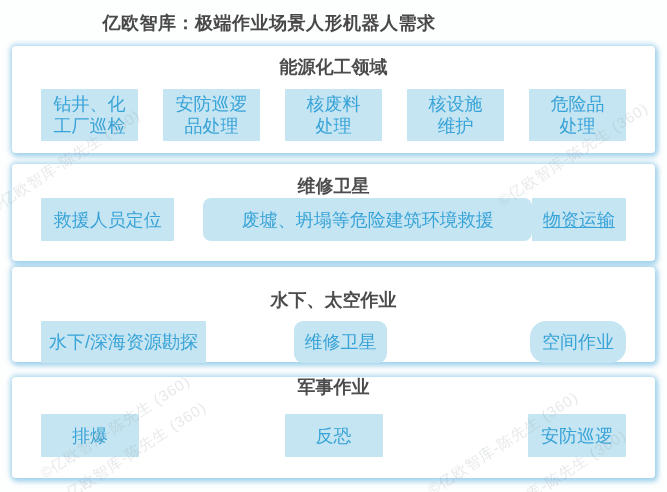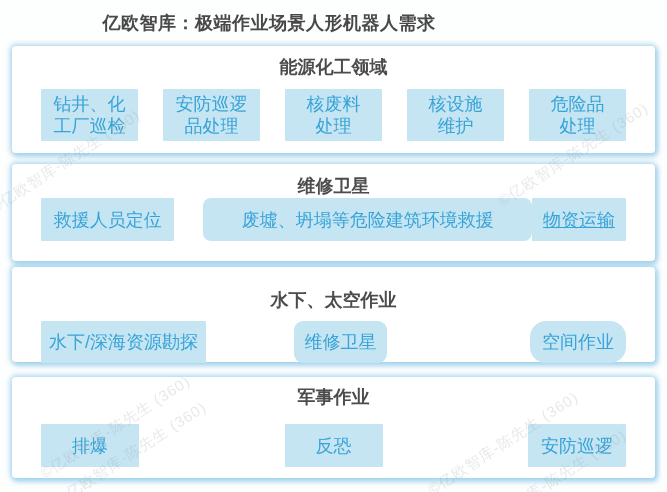--- a/index.html
+++ b/index.html
@@ -44,21 +44,21 @@
   
   #card3{top:267px;height:95px;}
   #card3 .card-head{margin-top:23px;}
   #card3 .chips{margin-top:10px;}
   #card3 .chip{height:42px;}
   .c3-0{width:165px;}
   .c3-1{width:93px;margin-left:88px;border-radius:9px;}
   .c3-2{width:96px;margin-left:auto;border-radius:16px;}
   
   #card4{top:377px;height:101px;}
-  #card4 .card-head{margin-top:10px;}
+  #card4 .card-head{}
   #card4 .chips{margin-top:16px;justify-content:space-between;}
   #card4 .chip{width:98px;height:43px;}
   
   .wm{
     position:absolute;transform:rotate(-33deg);transform-origin:left center;
     color:#8f989e;opacity:.22;font-size:15px;letter-spacing:1px;
     white-space:nowrap;pointer-events:none;z-index:5;
   }
   .wm1{left:-8px;top:200px;}
   .wm2{left:500px;top:193px;}

